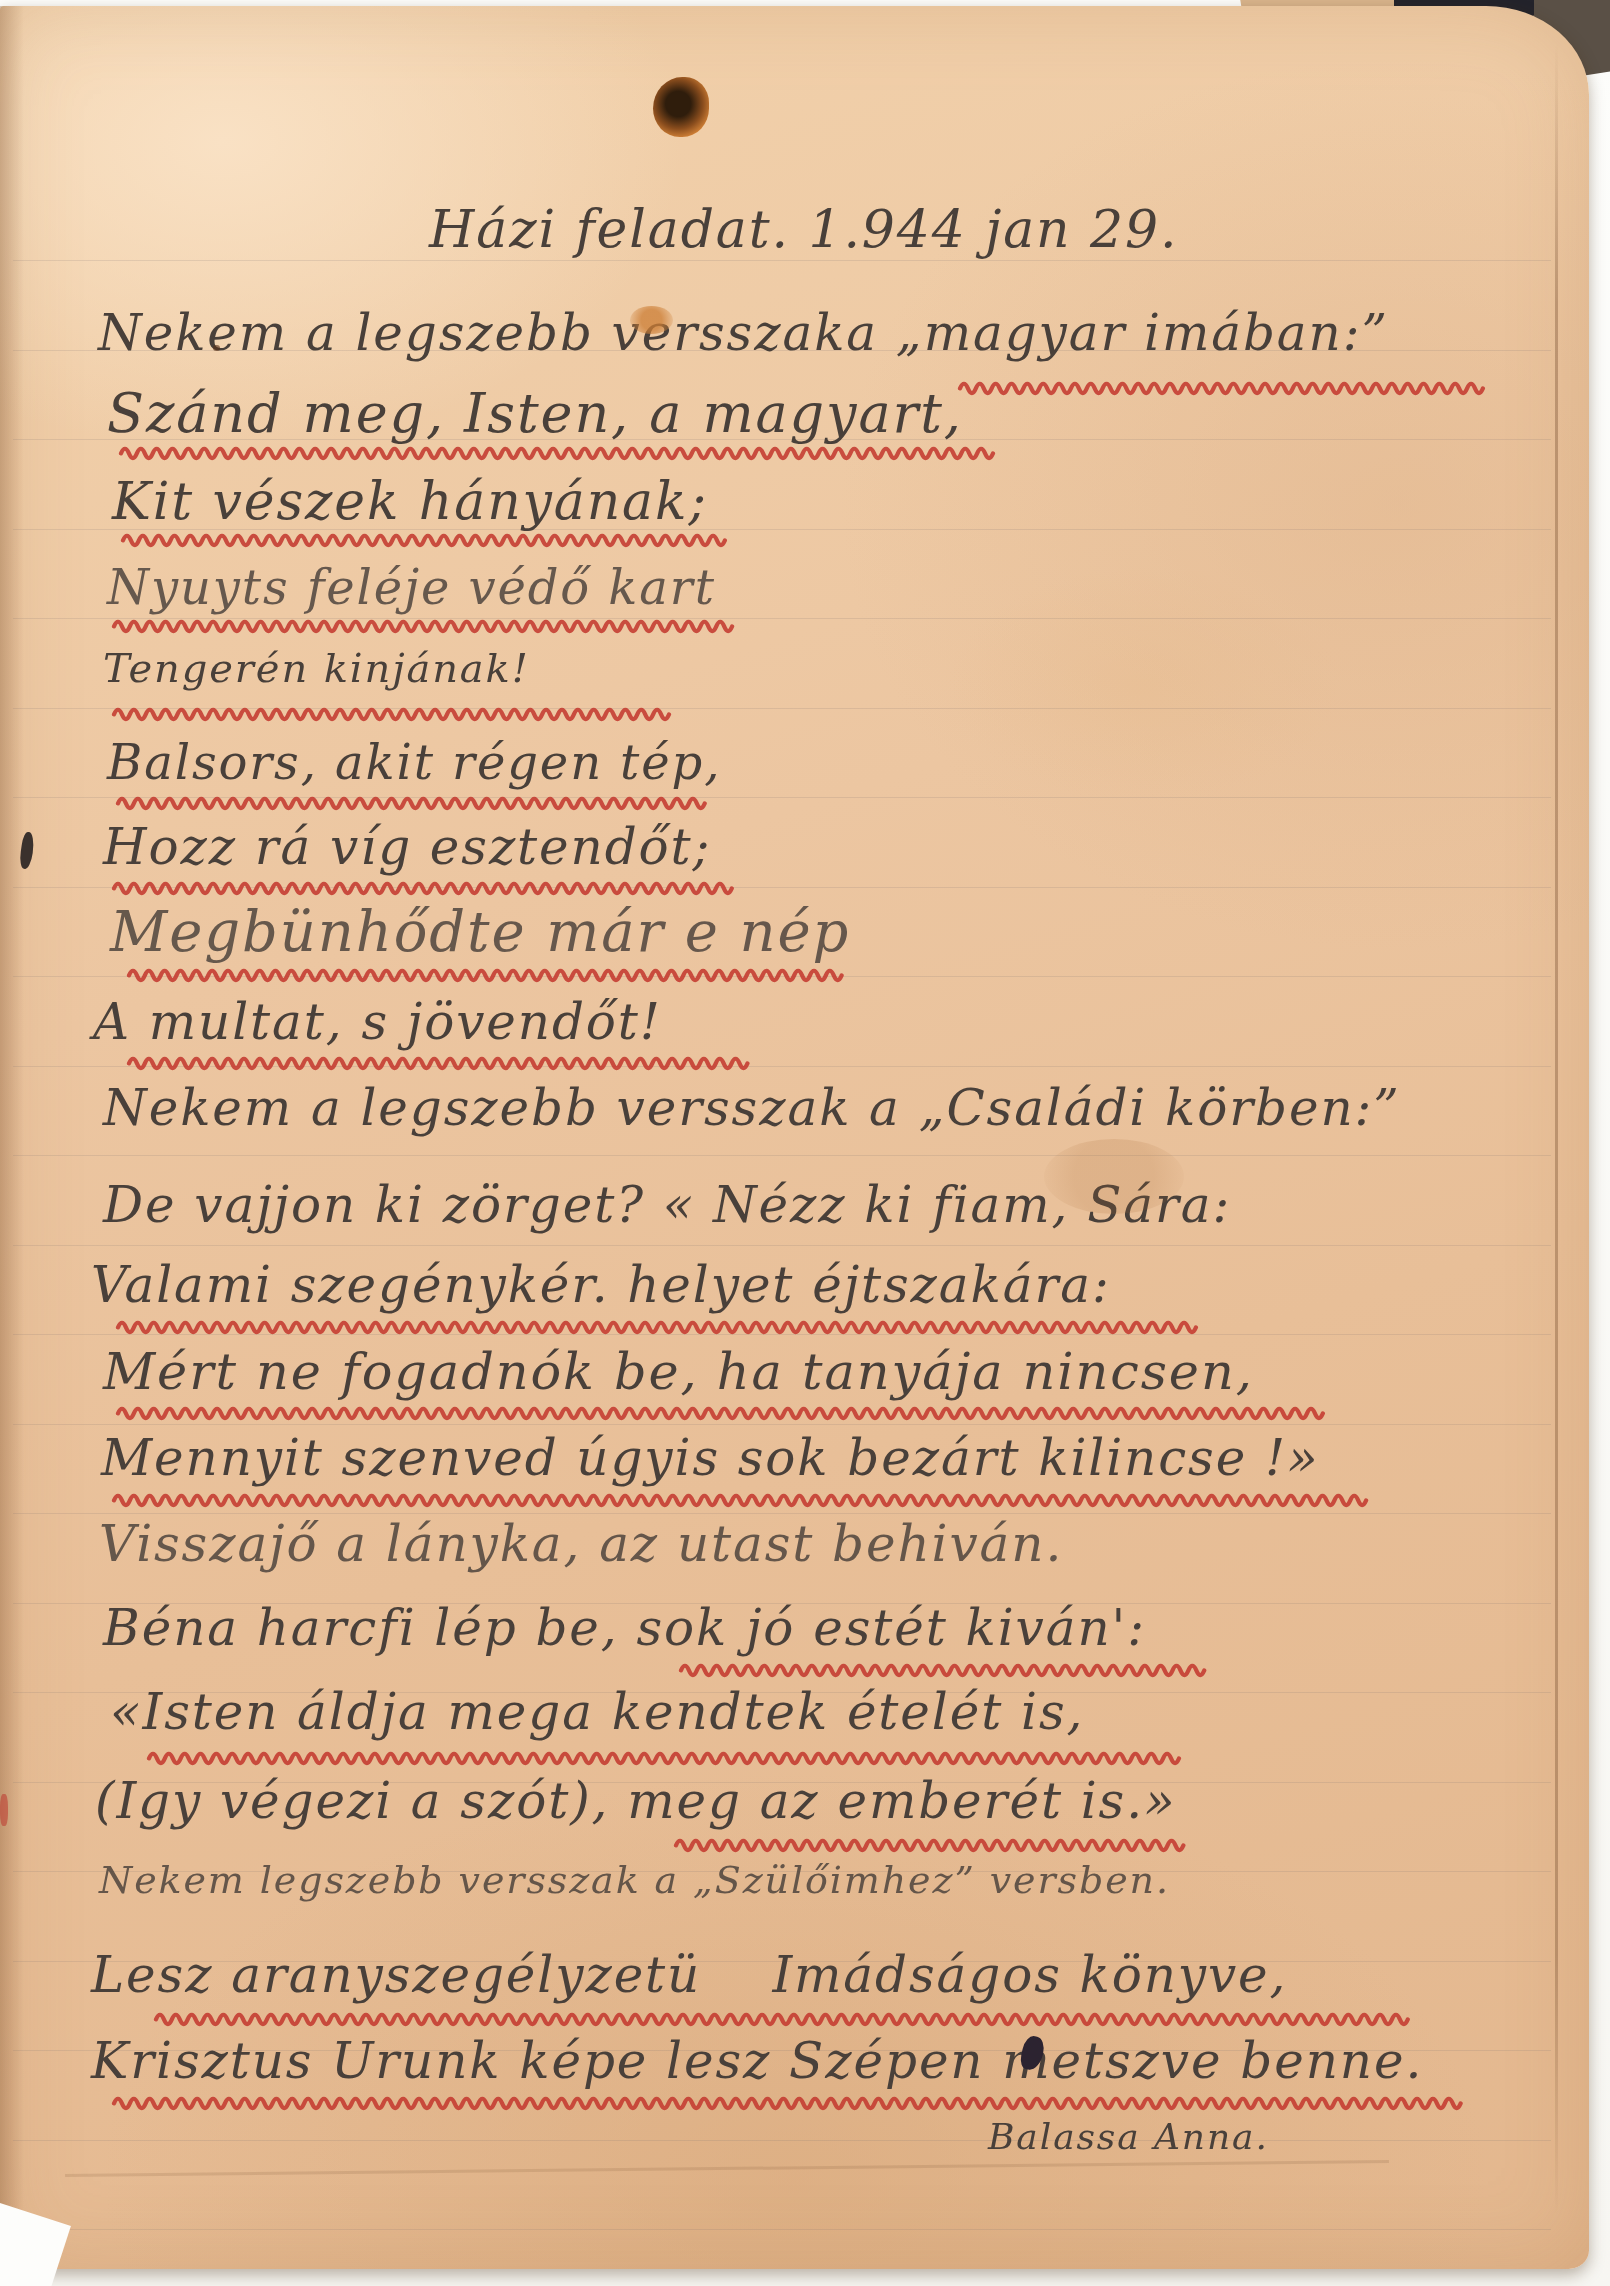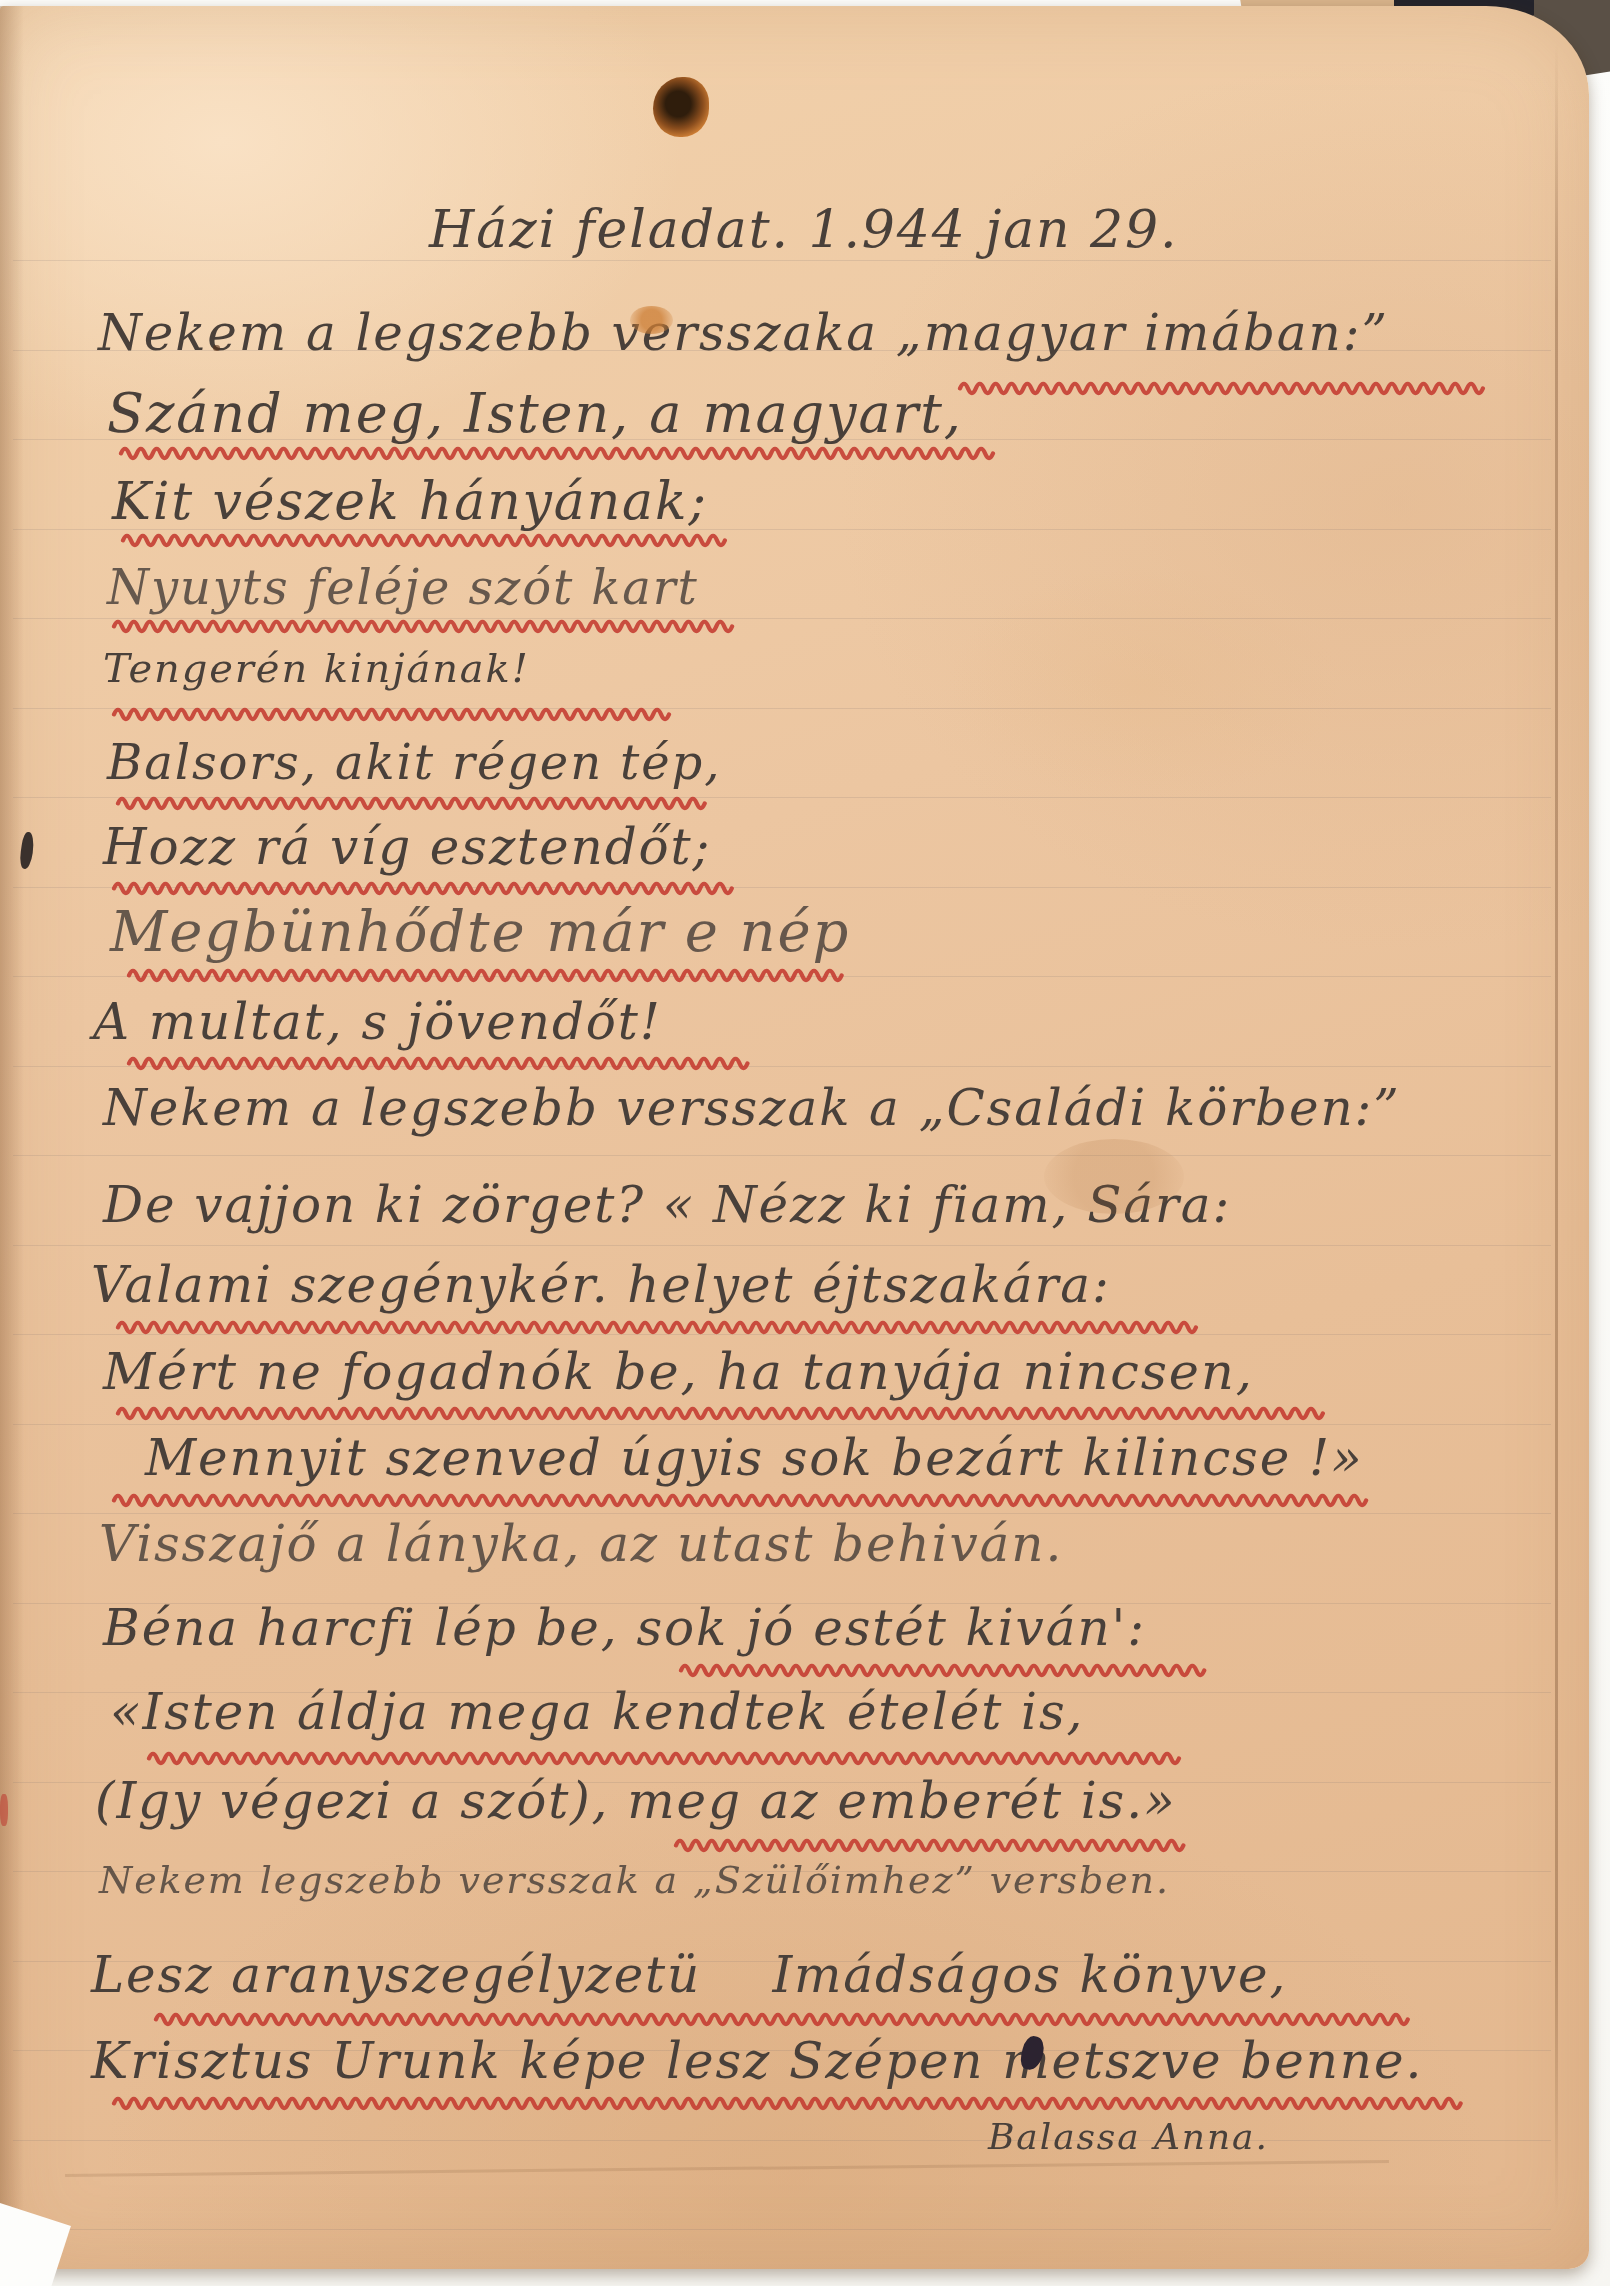--- a/index.html
+++ b/index.html
@@ -145,31 +145,31 @@
         </svg>
         <svg class="wavy-svg" width="1342" height="17" style="left: 114px; top: 2088px;" viewBox="0 0 1440 18">
           <path d="M0 10 q4.25 -10 8.5 0 t8.5 0 q4.25 -10 8.5 0 t8.5 0 q4.25 -10 8.5 0 t8.5 0 q4.25 -10 8.5 0 t8.5 0 q4.25 -10 8.5 0 t8.5 0 q4.25 -10 8.5 0 t8.5 0 q4.25 -10 8.5 0 t8.5 0 q4.25 -10 8.5 0 t8.5 0 q4.25 -10 8.5 0 t8.5 0 q4.25 -10 8.5 0 t8.5 0 q4.25 -10 8.5 0 t8.5 0 q4.25 -10 8.5 0 t8.5 0 q4.25 -10 8.5 0 t8.5 0 q4.25 -10 8.5 0 t8.5 0 q4.25 -10 8.5 0 t8.5 0 q4.25 -10 8.5 0 t8.5 0 q4.25 -10 8.5 0 t8.5 0 q4.25 -10 8.5 0 t8.5 0 q4.25 -10 8.5 0 t8.5 0 q4.25 -10 8.5 0 t8.5 0 q4.25 -10 8.5 0 t8.5 0 q4.25 -10 8.5 0 t8.5 0 q4.25 -10 8.5 0 t8.5 0 q4.25 -10 8.5 0 t8.5 0 q4.25 -10 8.5 0 t8.5 0 q4.25 -10 8.5 0 t8.5 0 q4.25 -10 8.5 0 t8.5 0 q4.25 -10 8.5 0 t8.5 0 q4.25 -10 8.5 0 t8.5 0 q4.25 -10 8.5 0 t8.5 0 q4.25 -10 8.5 0 t8.5 0 q4.25 -10 8.5 0 t8.5 0 q4.25 -10 8.5 0 t8.5 0 q4.25 -10 8.5 0 t8.5 0 q4.25 -10 8.5 0 t8.5 0 q4.25 -10 8.5 0 t8.5 0 q4.25 -10 8.5 0 t8.5 0 q4.25 -10 8.5 0 t8.5 0 q4.25 -10 8.5 0 t8.5 0 q4.25 -10 8.5 0 t8.5 0 q4.25 -10 8.5 0 t8.5 0 q4.25 -10 8.5 0 t8.5 0 q4.25 -10 8.5 0 t8.5 0 q4.25 -10 8.5 0 t8.5 0 q4.25 -10 8.5 0 t8.5 0 q4.25 -10 8.5 0 t8.5 0 q4.25 -10 8.5 0 t8.5 0 q4.25 -10 8.5 0 t8.5 0 q4.25 -10 8.5 0 t8.5 0 q4.25 -10 8.5 0 t8.5 0 q4.25 -10 8.5 0 t8.5 0 q4.25 -10 8.5 0 t8.5 0 q4.25 -10 8.5 0 t8.5 0 q4.25 -10 8.5 0 t8.5 0 q4.25 -10 8.5 0 t8.5 0 q4.25 -10 8.5 0 t8.5 0 q4.25 -10 8.5 0 t8.5 0 q4.25 -10 8.5 0 t8.5 0 q4.25 -10 8.5 0 t8.5 0 q4.25 -10 8.5 0 t8.5 0 q4.25 -10 8.5 0 t8.5 0 q4.25 -10 8.5 0 t8.5 0 q4.25 -10 8.5 0 t8.5 0 q4.25 -10 8.5 0 t8.5 0 q4.25 -10 8.5 0 t8.5 0 q4.25 -10 8.5 0 t8.5 0 q4.25 -10 8.5 0 t8.5 0 q4.25 -10 8.5 0 t8.5 0 q4.25 -10 8.5 0 t8.5 0 q4.25 -10 8.5 0 t8.5 0 q4.25 -10 8.5 0 t8.5 0 q4.25 -10 8.5 0 t8.5 0 q4.25 -10 8.5 0 t8.5 0 q4.25 -10 8.5 0 t8.5 0 q4.25 -10 8.5 0 t8.5 0 q4.25 -10 8.5 0 t8.5 0 q4.25 -10 8.5 0 t8.5 0 q4.25 -10 8.5 0 t8.5 0 q4.25 -10 8.5 0 t8.5 0 q4.25 -10 8.5 0 t8.5 0 q4.25 -10 8.5 0 t8.5 0 q4.25 -10 8.5 0 t8.5 0 q4.25 -10 8.5 0 t8.5 0 q4.25 -10 8.5 0 t8.5 0 q4.25 -10 8.5 0 t8.5 0"></path>
         </svg>
       </div>
     <div id="lines">
         <div class="hand-line" style="left: 429px; top: 196px; font-size: 52px;">Házi feladat. 1.944 jan 29.</div>
         <div class="hand-line" style="left: 98px; top: 301px; font-size: 50px;">Nekem a legszebb versszaka „magyar imában:”</div>
         <div class="hand-line" style="left: 107px; top: 380px; font-size: 54px;">Szánd meg, Isten, a magyart,</div>
         <div class="hand-line" style="left: 112px; top: 468px; font-size: 52px;">Kit vészek hányának;</div>
-        <div class="hand-line faded" style="left: 107px; top: 556px; font-size: 48px;">Nyuyts feléje szót kart</div>
+        <div class="hand-line faded" style="left: 107px; top: 556px; font-size: 48px;">Nyuyts feléje védő kart</div>
         <div class="hand-line" style="left: 103px; top: 641px; font-size: 40px;">Tengerén kinjának!</div>
         <div class="hand-line" style="left: 107px; top: 731px; font-size: 48px;">Balsors, akit régen tép,</div>
         <div class="hand-line" style="left: 103px; top: 815px; font-size: 50px;">Hozz rá víg esztendőt;</div>
         <div class="hand-line faded" style="left: 110px; top: 897px; font-size: 56px;">Megbünhődte már e nép</div>
         <div class="hand-line" style="left: 93px; top: 990px; font-size: 50px;">A multat, s jövendőt!</div>
         <div class="hand-line" style="left: 103px; top: 1076px; font-size: 50px;">Nekem a legszebb versszak a „Családi körben:”</div>
         <div class="hand-line" style="left: 103px; top: 1173px; font-size: 50px;">De vajjon ki zörget? « Nézz ki fiam, Sára:</div>
         <div class="hand-line" style="left: 91px; top: 1253px; font-size: 50px;">Valami szegénykér. helyet éjtszakára:</div>
         <div class="hand-line" style="left: 103px; top: 1339px; font-size: 51px;">Mért ne fogadnók be, ha tanyája nincsen,</div>
-        <div class="hand-line" style="left: 101px; top: 1426px; font-size: 50px; margin-left: 44px;">Mennyit szenved úgyis sok bezárt kilincse !»</div>
+        <div class="hand-line" style="left: 101px; top: 1426px; font-size: 50px;">Mennyit szenved úgyis sok bezárt kilincse !»</div>
         <div class="hand-line faded" style="left: 99px; top: 1512px; font-size: 50px;">Visszajő a lányka, az utast behiván.</div>
         <div class="hand-line" style="left: 103px; top: 1596px; font-size: 50px;">Béna harcfi lép be, sok jó estét kiván':</div>
         <div class="hand-line" style="left: 110px; top: 1680px; font-size: 50px;">«Isten áldja mega kendtek ételét is,</div>
         <div class="hand-line" style="left: 95px; top: 1769px; font-size: 50px;">(Igy végezi a szót), meg az emberét is.»</div>
         <div class="hand-line faded" style="left: 99px; top: 1855px; font-size: 38px;">Nekem legszebb versszak a „Szülőimhez” versben.</div>
         <div class="hand-line" style="left: 91px; top: 1943px; font-size: 50px;">Lesz aranyszegélyzetü    Imádságos könyve,</div>
         <div class="hand-line" style="left: 91px; top: 2029px; font-size: 50px;">Krisztus Urunk képe lesz Szépen metszve benne.</div>
         <div class="hand-line" style="left: 988px; top: 2112px; font-size: 36px;">Balassa Anna.</div>
       </div>
 

